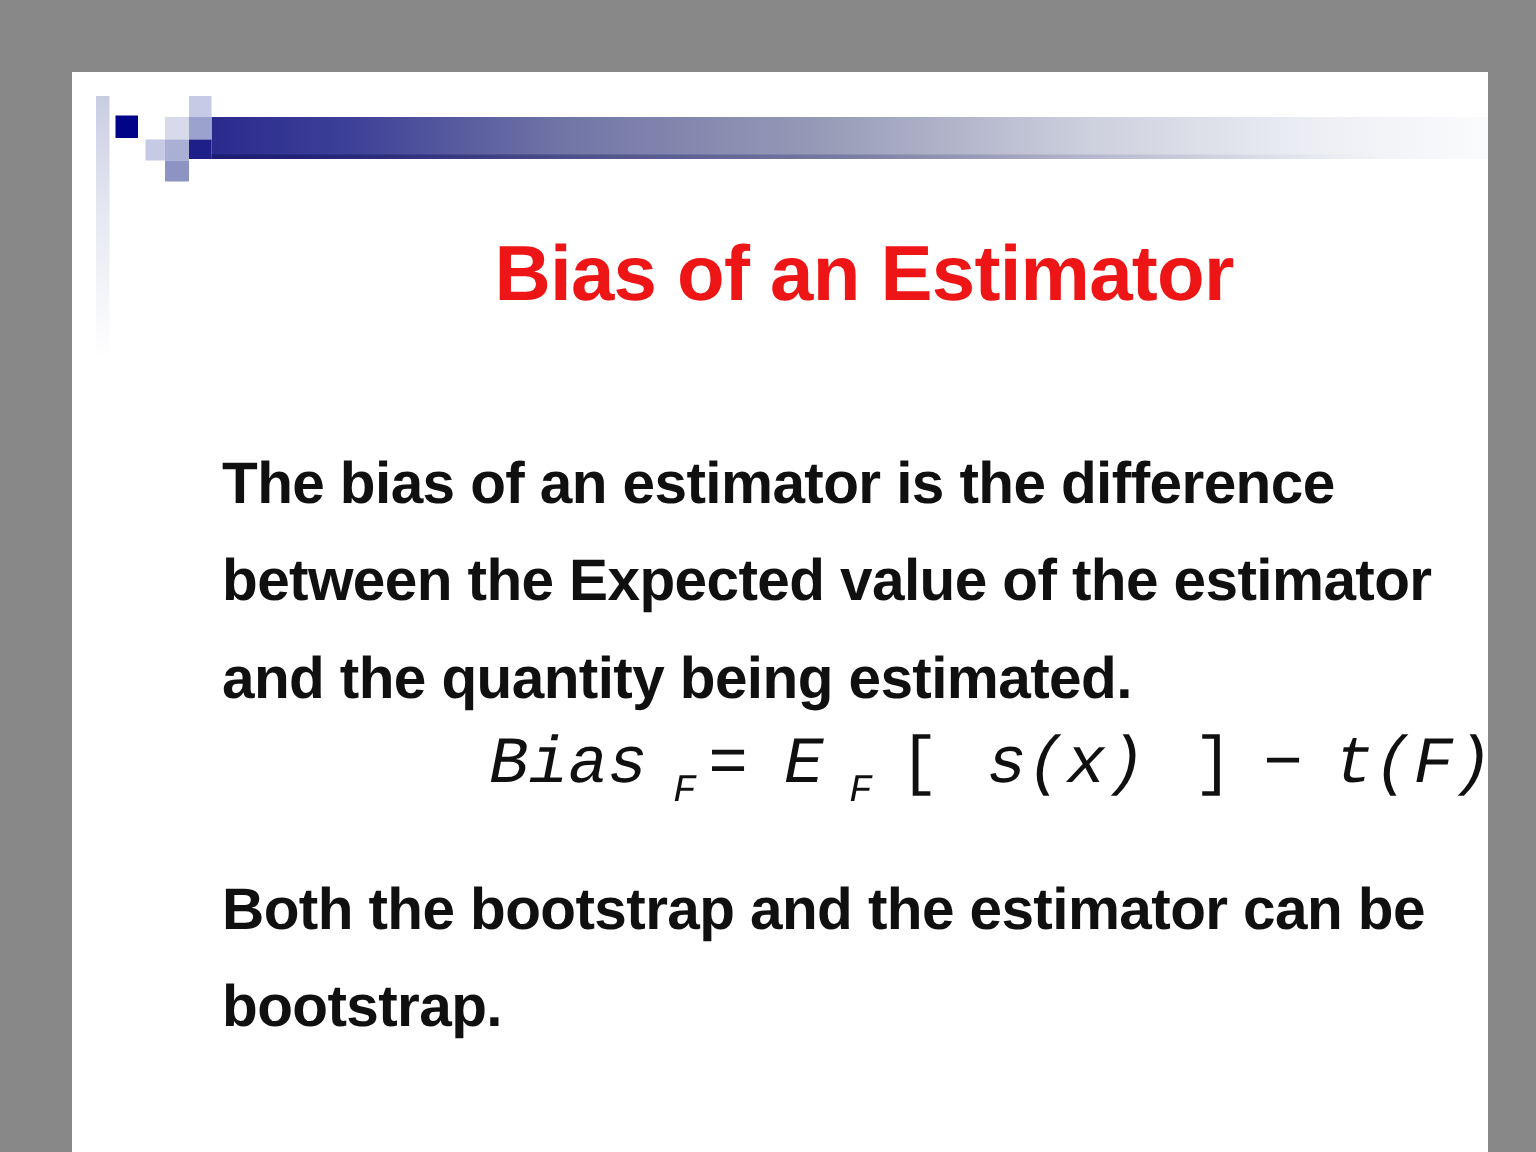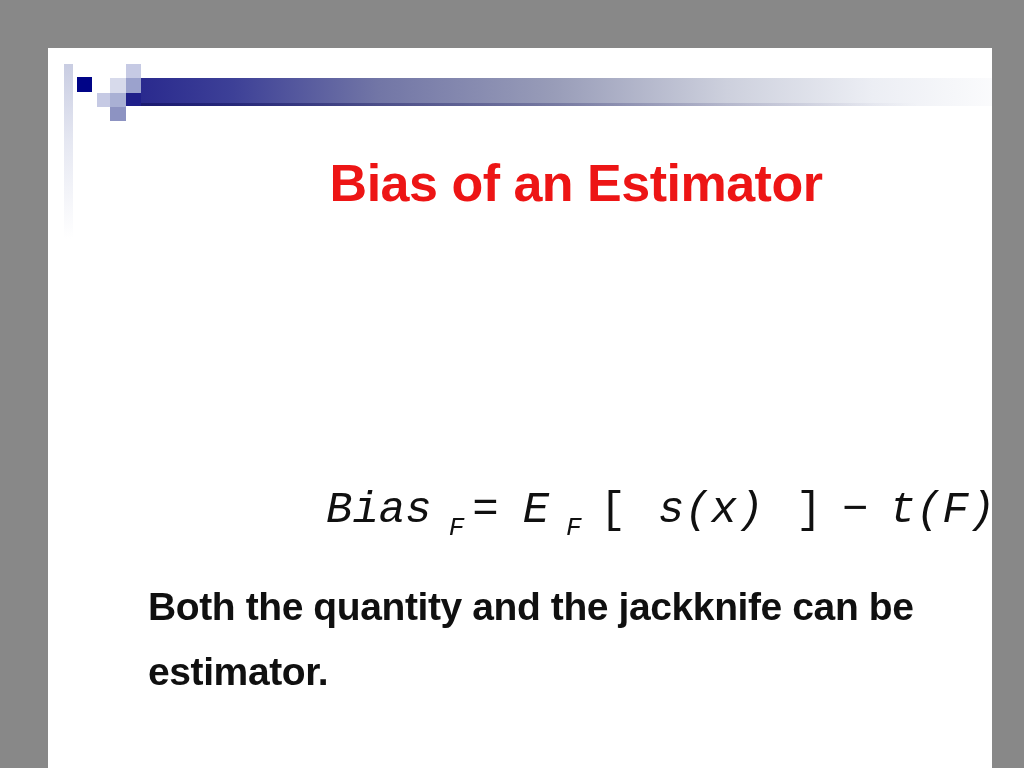--- a/index.html
+++ b/index.html
@@ -108,23 +108,28 @@
   <div class="sq sq2"></div>
   <div class="sq sq3"></div>
   <div class="sq sq4"></div>
   <div class="sq sq5"></div>
   <div class="sq sq6"></div>
   <div class="sq sq7"></div>
   <div class="sq sq8"></div>
 
   <div class="title">Bias of an Estimator</div>
 
+  <div class="para para1">
+    <div class="line">The bias of an estimator is the difference</div>
+    <div class="line">between the Expected value of the estimator</div>
+    <div class="line">and the quantity being estimated.</div>
+  </div>
 
   <div class="formula">
     <span class="it">Bias</span><span class="it sub">F</span><span class="up eq">=</span><span class="it">E</span><span class="it sub">F</span><span class="up">[</span><span class="it">s(x)</span><span class="up">]</span><span class="up minus">−</span><span class="it">t(F)</span>
   </div>
 
   <div class="para para2">
-    <div class="line">Both the quantity and the jackknife can be</div>
-    <div class="line">estimator.</div>
+    <div class="line">Both the bootstrap and the estimator can be</div>
+    <div class="line">bootstrap.</div>
   </div>
 
 </div>
 
 </body></html>

